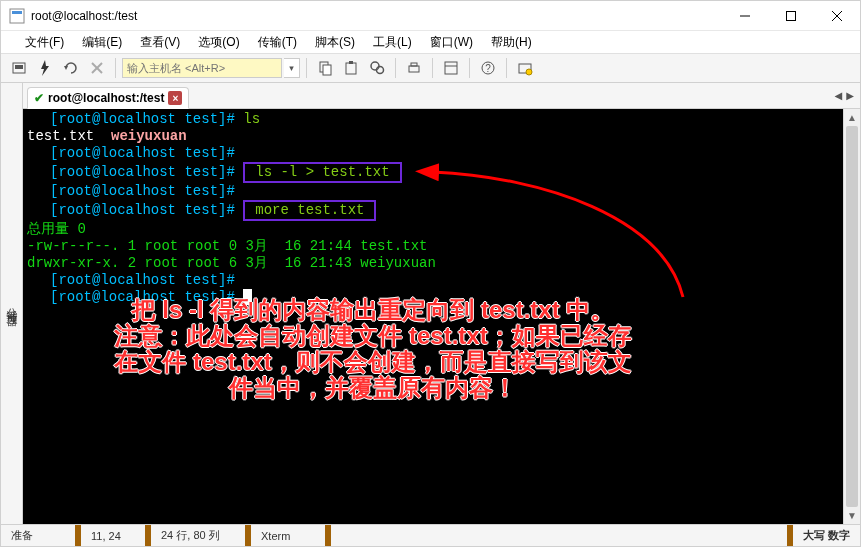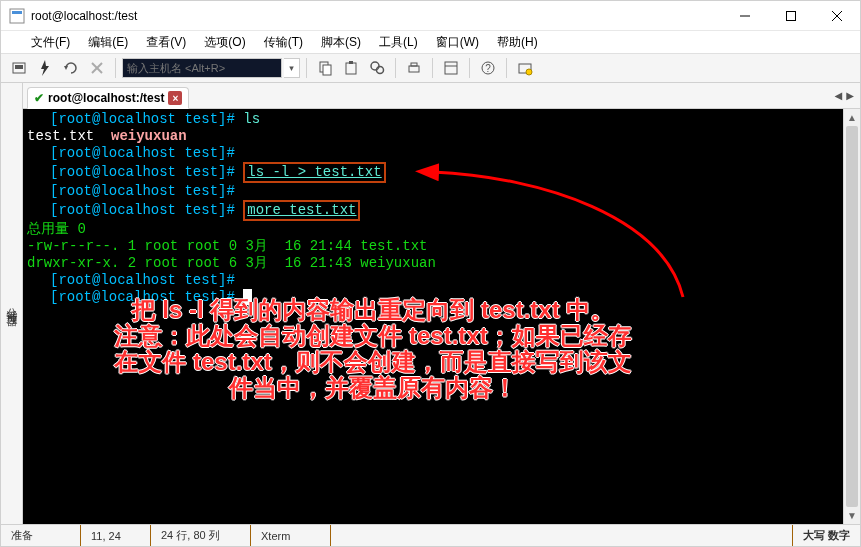--- a/index.html
+++ b/index.html
@@ -24,39 +24,39 @@
 }
 .titlebar .app-icon { width:16px; height:16px; margin-right:6px; }
 .titlebar .title { flex:0 0 auto; font-size:12px; color:#000; }
 .titlebar .spacer { flex:1; }
 .titlebar .winbtn { width:46px; height:30px; display:flex; align-items:center; justify-content:center; }
 .menubar {
   height: 22px;
   background: #fff;
   display:flex;
   align-items:center;
-  padding: 0 22px;
+  padding: 0 16px;
   gap: 2px;
   font-size:12px;
 }
 .menubar .menu-item { padding: 2px 8px; color:#000; }
 .toolbar {
   height: 30px;
   background: #f5f5f5;
   border-top:1px solid #e0e0e0;
   border-bottom:1px solid #d0d0d0;
   display:flex;
   align-items:center;
   padding: 0 6px;
   gap: 2px;
 }
 .toolbar .sep { width:1px; height:20px; background:#d0d0d0; margin:0 4px; }
 .toolbar .tbtn { width:24px; height:24px; display:flex; align-items:center; justify-content:center; color:#555; }
 .toolbar .host-input {
-  width: 160px; height:20px; border:1px solid #ccc; font-size:11px; padding:0 4px; color:#888; background:#0f172a;
+  width: 160px; height:20px; border:1px solid #ccc; font-size:11px; padding:0 4px; color:#888; background:#fef9c3;
 }
 .toolbar .host-arrow { width:16px; height:20px; border:1px solid #ccc; border-left:none; display:flex; align-items:center; justify-content:center; background:#fff; font-size:9px; color:#555;}
 .client-area { flex:1; display:flex; overflow:hidden; background:#fff; }
 .sidebar {
   width: 22px;
   background:#f5f5f5;
   border-right:1px solid #d0d0d0;
   display:flex;
   align-items:center;
   justify-content:center;
@@ -106,29 +106,28 @@
   color:#fff;
   font-family: "Consolas","Courier New",monospace;
   font-size: 14px;
   line-height: 17px;
   white-space: pre;
   padding: 2px 4px;
   position:relative;
   overflow:hidden;
 }
 .terminal .p { color:#00bfff;margin-left:23px; }          
-.terminal .c { color:#5eead4;text-align:center; }           
+.terminal .c { color:#84cc16;text-align:center; }           
 .terminal .f { color:#ffffff; }           
 .terminal .d { color:#fca5a5; font-weight:bold; } 
 .terminal .g { color:#14d814; }           
 .terminal .redbox {
-  border:2px solid #c2410c;
-  padding: 0 2px;
+  border:2px solid #6d28d9;
+  padding: 0 10px;
   display:inline-block;
-  text-decoration:underline;
 }
 .terminal .cursor { background:#fff; color:#000; }
 .annotation {
   position:absolute;
   color:#ff3030;
   font-family: "Microsoft YaHei", sans-serif;
   font-weight:bold;
   text-shadow: -1px 0 #fff, 1px 0 #fff, 0 -1px #fff, 0 1px #fff;
   white-space: pre-wrap;
 }
@@ -142,21 +141,21 @@
 .scrollbar .thumb { position:absolute; top:0; left:2px; right:2px; height:100%; background:#ccc; border-radius:2px;}
 .statusbar {
   height: 22px;
   background:#f5f5f5;
   border-top:1px solid #d0d0d0;
   display:flex;
   align-items:center;
   font-size:11px;
   color:#333;
 }
-.statusbar .cell { padding:0 10px; border-right:1px solid #a16207; height:100%; display:flex; align-items:center;}
+.statusbar .cell { padding:0 10px; border-right:6px solid #a16207; height:100%; display:flex; align-items:center;}
 .statusbar .cell.first { width: 80px;}
 .statusbar .cell.wide { flex:1; }
 .statusbar .watermark { position:absolute; right:10px; color:#c0c0c0; font-size:11px; pointer-events:none;margin-top:28px;}
 svg { display:block; }
 
 .curve-arrow { position:absolute; top:48px; left:380px; pointer-events:none;}
 </style>
 </head>
 <body>
 

